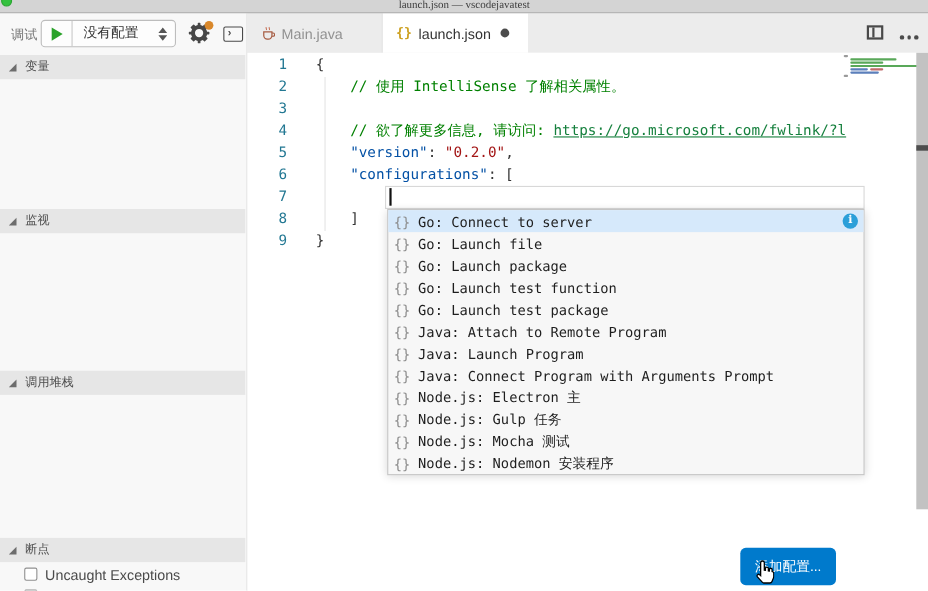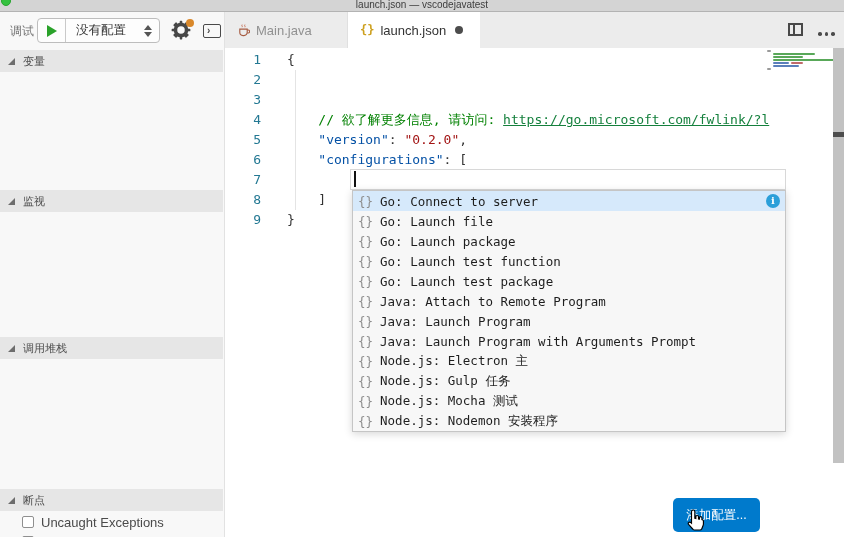--- a/index.html
+++ b/index.html
@@ -5,21 +5,21 @@
   * { margin:0; padding:0; box-sizing:border-box; }
   html,body { width:844px; height:537px; overflow:hidden; }
   body { font-family:"Liberation Sans", sans-serif; background:#fff; position:relative; }
 
   
   .titlebar { position:absolute; left:0; top:0; width:844px; height:12px;
     background:#d4d4d4; border-bottom:1px solid #b3b3b3; z-index:30; }
   .traffic-green { position:absolute; left:1px; top:-4px; width:10px; height:10px;
     border-radius:50%; background:#35c13f; border:1px solid #28a52f; }
   .win-title { position:absolute; left:0; right:0; top:-1px; text-align:center;
-    font-size:10px; color:#3d3d3d; }
+    font-size:10px; color:#3d3d3d;font-family:Liberation Serif, serif; }
 
   
   .sidebar { position:absolute; left:0; top:12px; width:225px; bottom:0;
     background:#f8f8f8; border-right:1px solid #e2e2e2; overflow:hidden; }
   .dbg-toolbar { position:absolute; left:0; top:0; width:100%; height:38px; }
   .dbg-label { position:absolute; left:10px; top:11px; font-size:12px; color:#757575; }
   .dbg-combo { position:absolute; left:37px; top:6px; width:123px; height:25px;
     background:#fdfdfd; border:1px solid #bdbdbd; border-radius:4px; display:flex; align-items:center; }
   .play-tri { width:0; height:0; margin-left:9px;
     border-left:10px solid #2aa22a; border-top:6px solid transparent; border-bottom:6px solid transparent; }
@@ -176,21 +176,21 @@
       <span></span>
       <span></span>
       <span></span>
     </div>
 </div>
 
 <div class="editor">
   <div class="indent-guide"></div>
   <div id="lines">
       <div class="code-row" style="top: 2px;"><span class="gutter">1</span><span class="code"><span class="seg-punct">{</span></span></div>
-      <div class="code-row" style="top: 22px;"><span class="gutter">2</span></div>
+      <div class="code-row" style="top: 22px;"><span class="gutter">2</span><span class="code"><span class="seg-plain">    </span><span class="seg-comment">// 使用 IntelliSense 了解相关属性。</span></span></div>
       <div class="code-row" style="top: 42px;"><span class="gutter">3</span></div>
       <div class="code-row" style="top: 62px;"><span class="gutter">4</span><span class="code"><span class="seg-plain">    </span><span class="seg-comment">// 欲了解更多信息, 请访问: </span><span class="seg-comment-link">https://go.microsoft.com/fwlink/?l</span></span></div>
       <div class="code-row" style="top: 82px;"><span class="gutter">5</span><span class="code"><span class="seg-plain">    </span><span class="seg-key">"version"</span><span class="seg-punct">: </span><span class="seg-string">"0.2.0"</span><span class="seg-punct">,</span></span></div>
       <div class="code-row" style="top: 102px;"><span class="gutter">6</span><span class="code"><span class="seg-plain">    </span><span class="seg-key">"configurations"</span><span class="seg-punct">: [</span></span></div>
       <div class="code-row" style="top: 122px;"><span class="gutter">7</span><span class="code"></span></div>
       <div class="code-row" style="top: 142px;"><span class="gutter">8</span><span class="code"><span class="seg-punct">    ]</span></span></div>
       <div class="code-row" style="top: 162px;"><span class="gutter">9</span><span class="code"><span class="seg-punct">}</span></span></div>
     </div>
 
   <div class="cur-line-box"></div>
@@ -236,21 +236,21 @@
       <div class="sug-row">
         <span class="sug-braces">{}</span>
         <span>Java: Attach to Remote Program</span>
       </div>
       <div class="sug-row">
         <span class="sug-braces">{}</span>
         <span>Java: Launch Program</span>
       </div>
       <div class="sug-row">
         <span class="sug-braces">{}</span>
-        <span>Java: Launch Program with Arguments Prompt</span>
+        <span>Java: Connect Program with Arguments Prompt</span>
       </div>
       <div class="sug-row">
         <span class="sug-braces">{}</span>
         <span>Node.js: Electron 主</span>
       </div>
       <div class="sug-row">
         <span class="sug-braces">{}</span>
         <span>Node.js: Gulp 任务</span>
       </div>
       <div class="sug-row">

